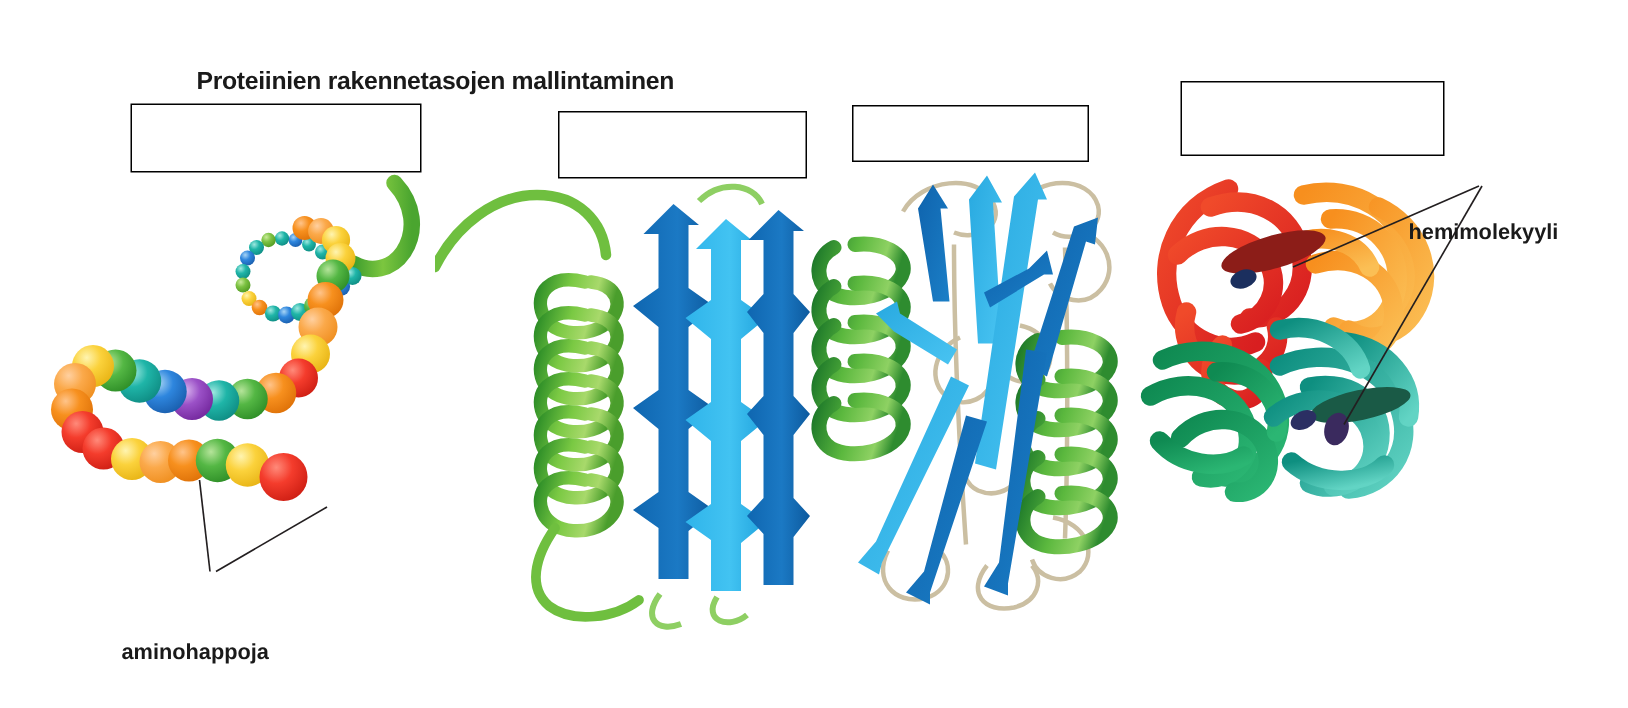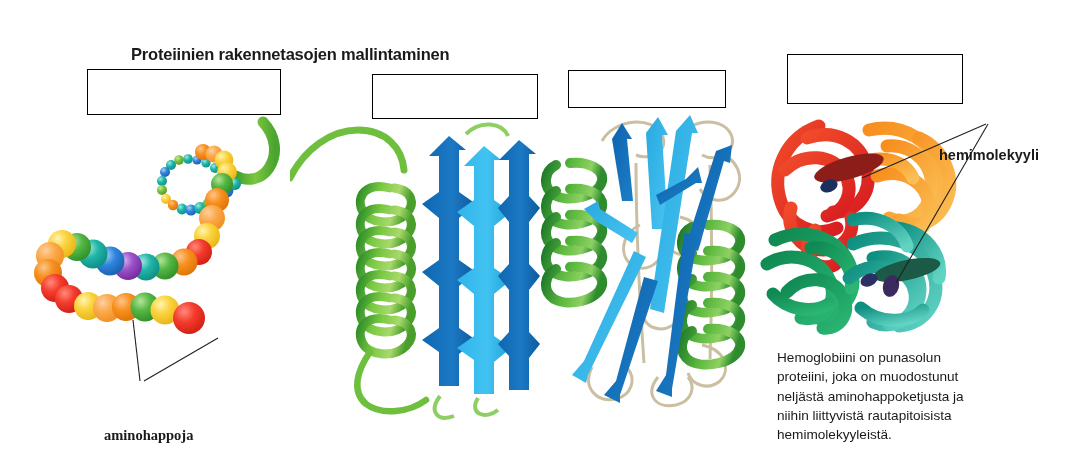--- a/index.html
+++ b/index.html
@@ -46,21 +46,21 @@
 
   
   .callout-label {
     position: absolute;
     font-size: 14.5px;
     font-weight: bold;
     color: #1a1a1a;
     white-space: nowrap;
     margin-top: 44px;
   }
-  #label-aminohappoja { left: 104px; top: 383px; font-family: Liberation Serif, serif; }
+  #label-aminohappoja { left: 81px; top: 383px; }
   #label-hemimolekyyli { left: 939px; top: 103px; }
 
   
   #hemoglobin-description {
     position: absolute;
     left: 777px;
     top: 348px;
     width: 215px;
     font-size: 13.6px;
     line-height: 19.3px;
@@ -399,15 +399,14 @@
     <line x1="144" y1="381" x2="218" y2="338" stroke="#231f20" stroke-width="1.1"></line>
 
     <line x1="986" y1="124" x2="862" y2="178" stroke="#231f20" stroke-width="1.1"></line>
     <line x1="988" y1="124" x2="896" y2="283" stroke="#231f20" stroke-width="1.1"></line>
   </svg>
 
   <div class="callout-label" id="label-aminohappoja">aminohappoja</div>
 
   <div class="callout-label" id="label-hemimolekyyli">hemimolekyyli</div>
 
-  <div id="hemoglobin-description">Hemoglobiini on punasolun proteiini, joka on muodostunut neljästä aminohappoketjusta ja niihin liittyvistä rautapitoisista hemimolekyyleistä.</div>
 
 </div>
 
 </body></html>

